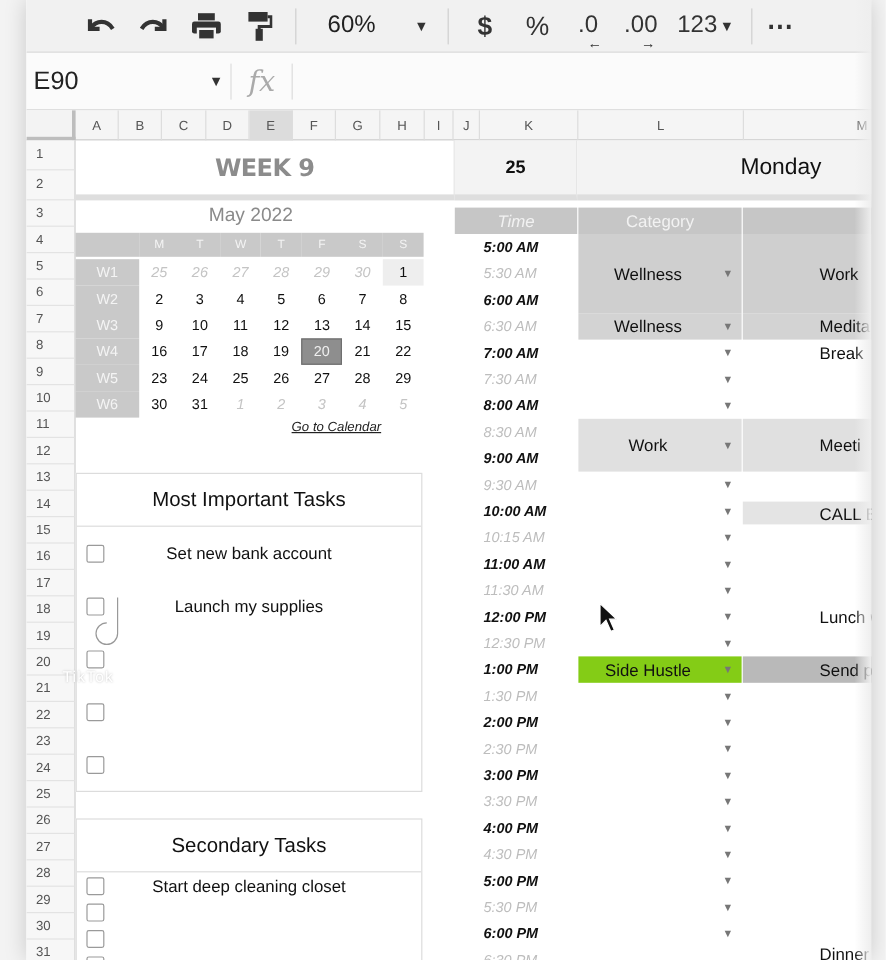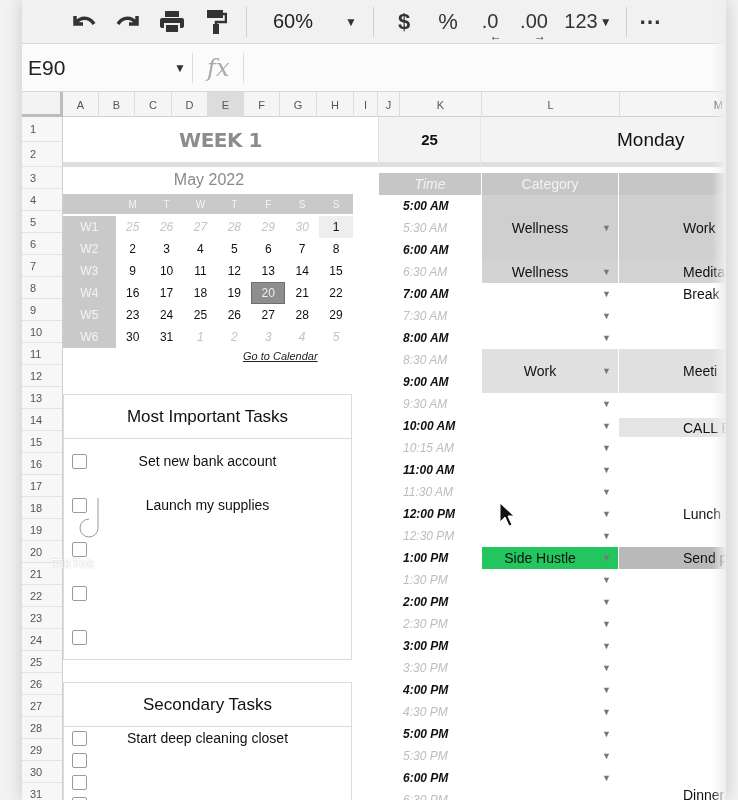--- a/index.html
+++ b/index.html
@@ -207,21 +207,21 @@
       <div class="rn" style="top: 556px; height: 22px;">26</div>
       <div class="rn" style="top: 578px; height: 22px;">27</div>
       <div class="rn" style="top: 600px; height: 22px;">28</div>
       <div class="rn" style="top: 622px; height: 22px;">29</div>
       <div class="rn" style="top: 644px; height: 22px;">30</div>
       <div class="rn" style="top: 666px; height: 22px;">31</div>
     </div>
 
   <div class="sheet">
 
-    <div class="week-title">WEEK 1</div>
+    <div class="week-title">WEEK 9</div>
     <div class="day-num">25</div>
     <div class="day-name">Monday</div>
 
     <div class="month-title">May 2022</div>
     <div class="cal" id="cal">
         <div class="cal-row cal-head">
           <div class="cal-cell wk"></div>
           <div class="cal-cell">M</div>
           <div class="cal-cell">T</div>
           <div class="cal-cell">W</div>
@@ -459,21 +459,21 @@
           <div class="ev">Lunch wi</div>
         </div>
         <div class="slot" style="top: 330px; height: 22px;">
           <div class="cat">
             <span style="margin-right: 20px;"></span>
           </div>
           <span class="dd">▼</span>
           <div class="ev"></div>
         </div>
         <div class="slot" style="top: 352px; height: 22px;">
-          <div class="cat" style="background: #22c55e;">
+          <div class="cat" style="background: #84cc16;">
             <span style="margin-right: 20px;">Side Hustle</span>
           </div>
           <span class="dd">▼</span>
           <div class="ev" style="background: rgb(185, 185, 185);">Send pac</div>
         </div>
         <div class="slot" style="top: 374px; height: 22px;">
           <div class="cat">
             <span style="margin-right: 20px;"></span>
           </div>
           <span class="dd">▼</span>

